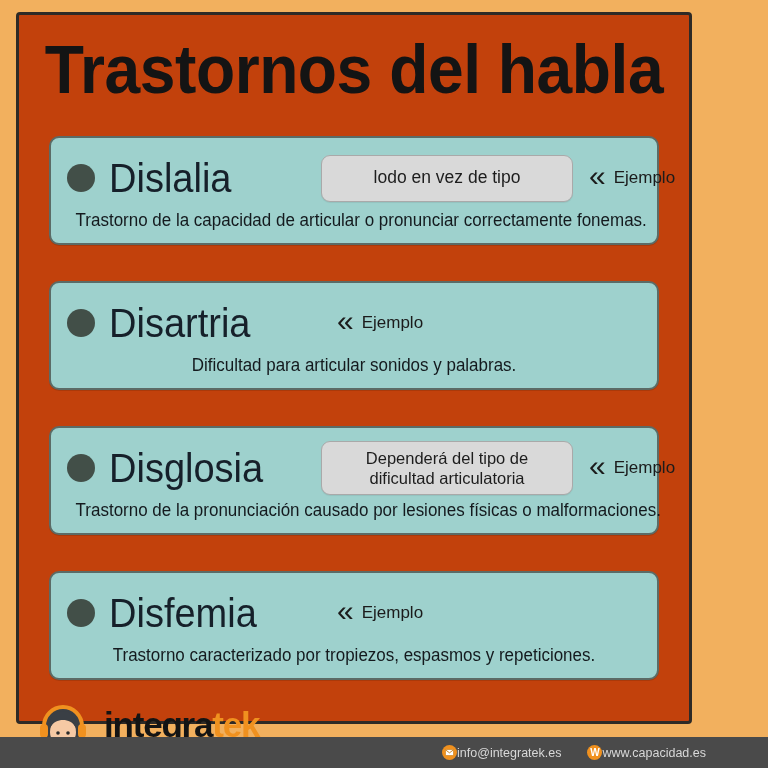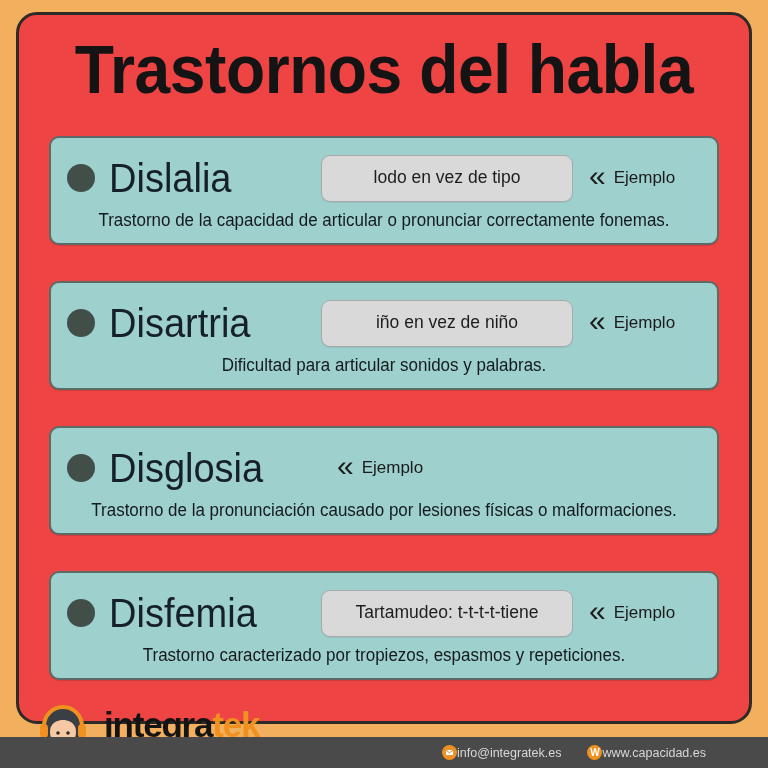--- a/index.html
+++ b/index.html
@@ -20,25 +20,25 @@
     width: 768px;
     height: 768px;
     background: #f2b05e;
   }
 
   
   .panel {
     position: absolute;
     left: 16px;
     top: 12px;
-    width: 736px;
+    width: 676px;
     height: 712px;
-    background: #ef4444;
+    background: #c2410c;
     border: 3px solid #2e2a26;
-    border-radius: 21px;
+    border-radius: 4px;
     overflow: hidden;
   }
 
   
   .title {
     margin: 20px 0 0 0;
     text-align: center;
     font-family: "Liberation Sans Narrow", "Liberation Sans", sans-serif;
     font-size: 69px;
     font-weight: 700;
@@ -245,50 +245,50 @@
             <span class="example-label">Ejemplo</span>
           </div>
         </div>
         <div class="card-desc">Trastorno de la capacidad de articular o pronunciar correctamente fonemas.</div>
       </div>
 
       <div class="card">
         <div class="card-row">
           <span class="bullet"></span>
           <span class="card-name">Disartria</span>
-          <div class="chip">
-            <span>iño en vez de niño</span>
-          </div>
           <div class="example-tag">
             <span class="chev">«</span>
             <span class="example-label">Ejemplo</span>
           </div>
         </div>
         <div class="card-desc">Dificultad para articular sonidos y palabras.</div>
       </div>
 
       <div class="card">
         <div class="card-row">
           <span class="bullet"></span>
           <span class="card-name">Disglosia</span>
+          <div class="chip two-line">
+            <span>
+              <span>Dependerá del tipo de</span><br>
+              <span>dificultad articulatoria</span>
+            </span>
+          </div>
           <div class="example-tag">
             <span class="chev">«</span>
             <span class="example-label">Ejemplo</span>
           </div>
         </div>
         <div class="card-desc">Trastorno de la pronunciación causado por lesiones físicas o malformaciones.</div>
       </div>
 
       <div class="card">
         <div class="card-row">
           <span class="bullet"></span>
           <span class="card-name">Disfemia</span>
-          <div class="chip">
-            <span>Tartamudeo: t-t-t-t-tiene</span>
-          </div>
           <div class="example-tag">
             <span class="chev">«</span>
             <span class="example-label">Ejemplo</span>
           </div>
         </div>
         <div class="card-desc">Trastorno caracterizado por tropiezos, espasmos y repeticiones.</div>
       </div>
 
     </div>
   </div>

